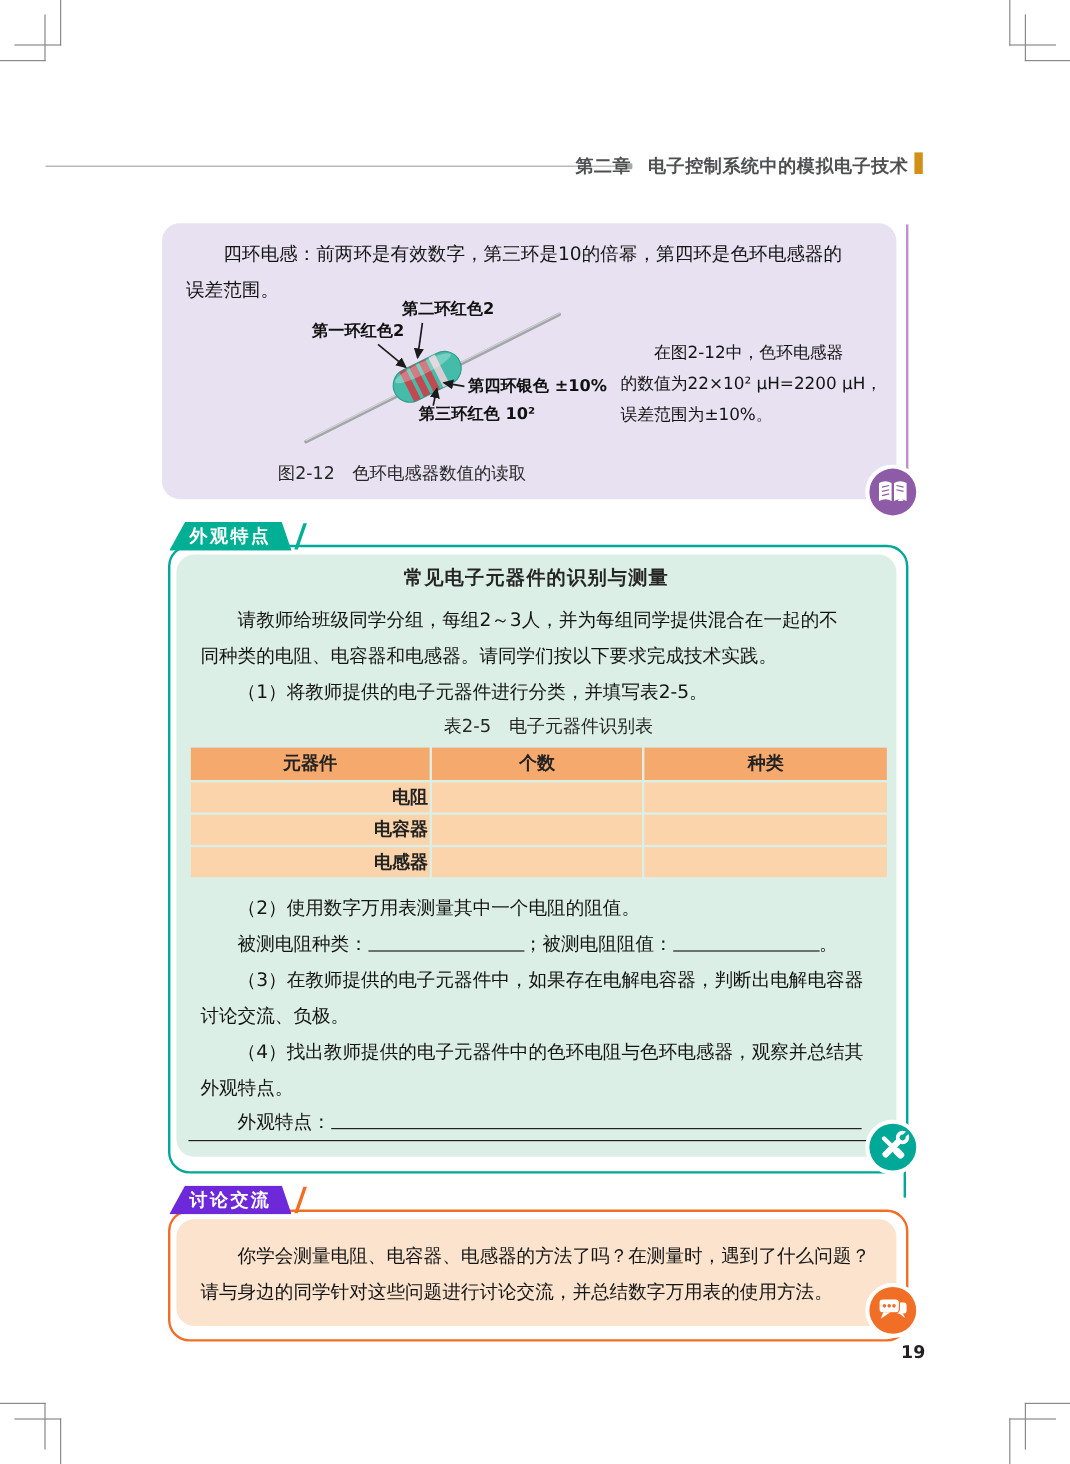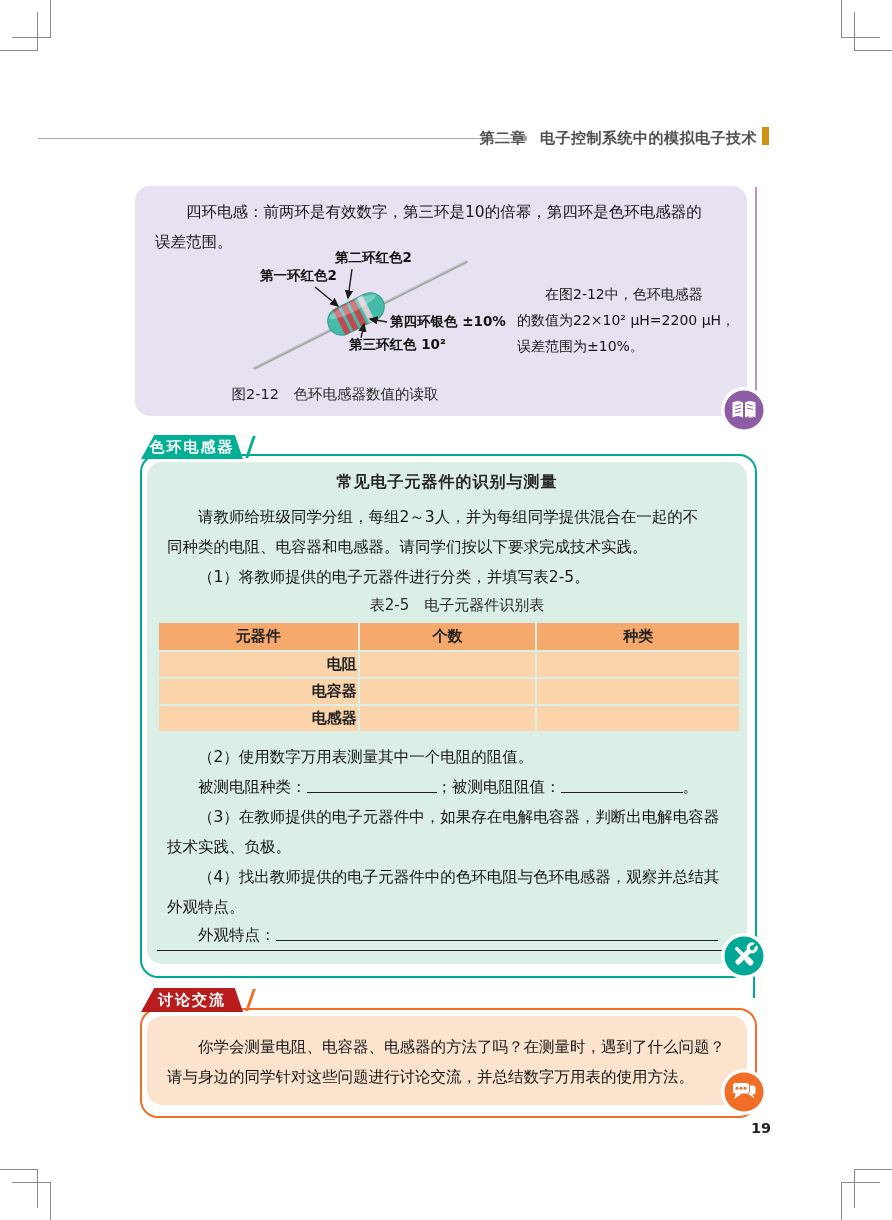--- a/index.html
+++ b/index.html
@@ -118,21 +118,21 @@
         <line x1="26" y1="21.1" x2="32" y2="22.5"></line>
     </g>
     <circle cx="29.5" cy="25.5" r="1.8" fill="#ffffff"></circle>
     <path d="M27,30.5 Q29.5,26.8 32,30.5 Z" fill="#ffffff"></path>
   </svg>
 
   <div class="abs outline" style="left:140px;top:454px;width:613px;height:520px;border-color:#00a897;"></div>
   <div class="abs vline" style="left:753px;top:960px;height:38px;background:#00a897;"></div>
   <div class="abs panel-fill" style="left:147px;top:462px;width:600px;height:502px;background:#dcefe6;"></div>
 
-  <div class="abs badge" style="left:141px;top:435px;width:102px;height:24px;background:#00af94;">色环电感器</div>
+  <div class="abs badge" style="left:141px;top:435px;width:102px;height:24px;background:#00af94;">外观特点</div>
   <div class="abs badge-accent" style="left:249px;top:436px;height:22px;background:#00af94;"></div>
 
   <div class="abs sec-title" style="left:147px;top:472px;width:600px;">常见电子元器件的识别与测量</div>
 
   <div class="abs body-line indent" style="left:167px;top:502px;">请教师给班级同学分组，每组2～3人，并为每组同学提供混合在一起的不</div>
   <div class="abs body-line" style="left:167px;top:532px;">同种类的电阻、电容器和电感器。请同学们按以下要求完成技术实践。</div>
   <div class="abs body-line indent" style="left:167px;top:562px;">（1）将教师提供的电子元器件进行分类，并填写表2-5。</div>
 
   <div class="abs caption" style="left:157px;top:596px;width:600px;font-size:15px;">表2-5　电子元器件识别表</div>
 
@@ -161,21 +161,21 @@
   </tbody>
     </table>
 
   <div class="abs body-line indent" style="left:167px;top:742px;">（2）使用数字万用表测量其中一个电阻的阻值。</div>
 
   <div class="abs body-line indent" style="left:167px;top:772px;">
     <span>被测电阻种类：</span><span class="blank" style="width:130px;"></span><span>；被测电阻阻值：</span><span class="blank" style="width:122px;"></span><span>。</span>
   </div>
 
   <div class="abs body-line indent" style="left:167px;top:802px;">（3）在教师提供的电子元器件中，如果存在电解电容器，判断出电解电容器</div>
-  <div class="abs body-line" style="left:167px;top:832px;">技术实践、负极。</div>
+  <div class="abs body-line" style="left:167px;top:832px;">讨论交流、负极。</div>
   <div class="abs body-line indent" style="left:167px;top:862px;">（4）找出教师提供的电子元器件中的色环电阻与色环电感器，观察并总结其</div>
   <div class="abs body-line" style="left:167px;top:892px;">外观特点。</div>
 
   <div class="abs body-line indent" style="left:167px;top:920px;">
     <span>外观特点：</span><span class="blank" style="width:442px;"></span>
   </div>
   <div class="abs hrline" style="left:157px;top:938px;width:584px;height:12px;"></div>
 
   <svg class="abs" style="left:721px;top:933px;" width="46" height="46" viewBox="0 0 46 46">
     <circle cx="23" cy="23" r="23" fill="#ffffff"></circle>
@@ -188,21 +188,21 @@
     </g>
     <g transform="translate(23,23) rotate(-45)">
       <rect x="-1.8" y="-12" width="3.6" height="14" rx="1.5" fill="#ffffff"></rect>
       <rect x="-3" y="2" width="6" height="10" rx="2.6" fill="#ffffff"></rect>
     </g>
   </svg>
 
   <div class="abs outline" style="left:140px;top:1008px;width:613px;height:106px;border-color:#f16e27;"></div>
   <div class="abs panel-fill" style="left:147px;top:1016px;width:600px;height:89px;background:#fbe3cd;"></div>
 
-  <div class="abs badge" style="left:141px;top:988px;width:102px;height:24px;background:#b91c1c;">讨论交流</div>
+  <div class="abs badge" style="left:141px;top:988px;width:102px;height:24px;background:#6d28d9;">讨论交流</div>
   <div class="abs badge-accent" style="left:249px;top:989px;height:22px;background:#f16e27;"></div>
 
   <div class="abs body-line indent" style="left:167px;top:1032px;">你学会测量电阻、电容器、电感器的方法了吗？在测量时，遇到了什么问题？</div>
   <div class="abs body-line" style="left:167px;top:1062px;">请与身边的同学针对这些问题进行讨论交流，并总结数字万用表的使用方法。</div>
 
   <svg class="abs" style="left:721px;top:1069px;" width="46" height="46" viewBox="0 0 46 46">
     <circle cx="23" cy="23" r="23" fill="#ffffff"></circle>
     <circle cx="23" cy="23" r="19.5" fill="#f16e27"></circle>
     <rect x="25" y="16.5" width="9.5" height="9" rx="2.5" fill="#ffffff"></rect>
     <path d="M31,25 L33.5,29.5 L27.5,25 Z" fill="#ffffff"></path>

